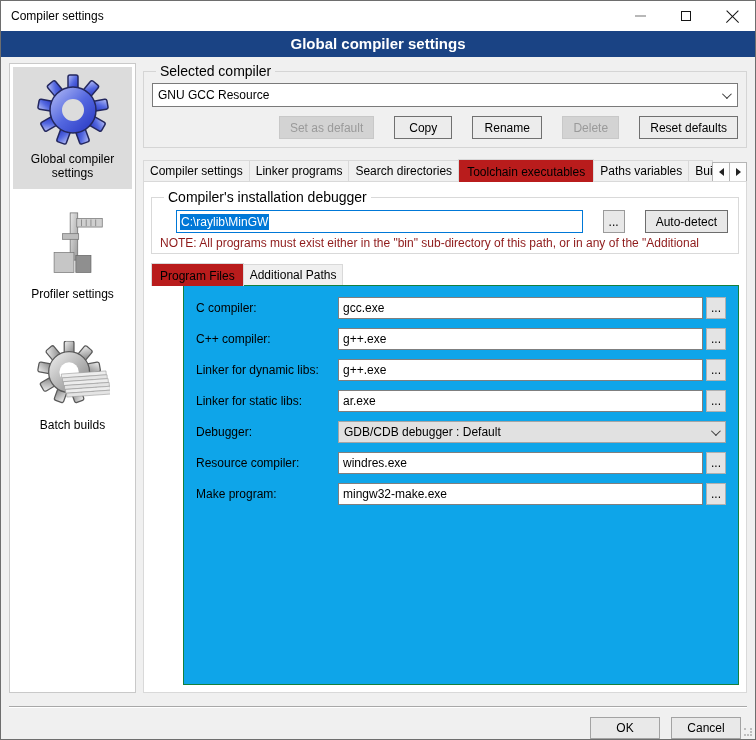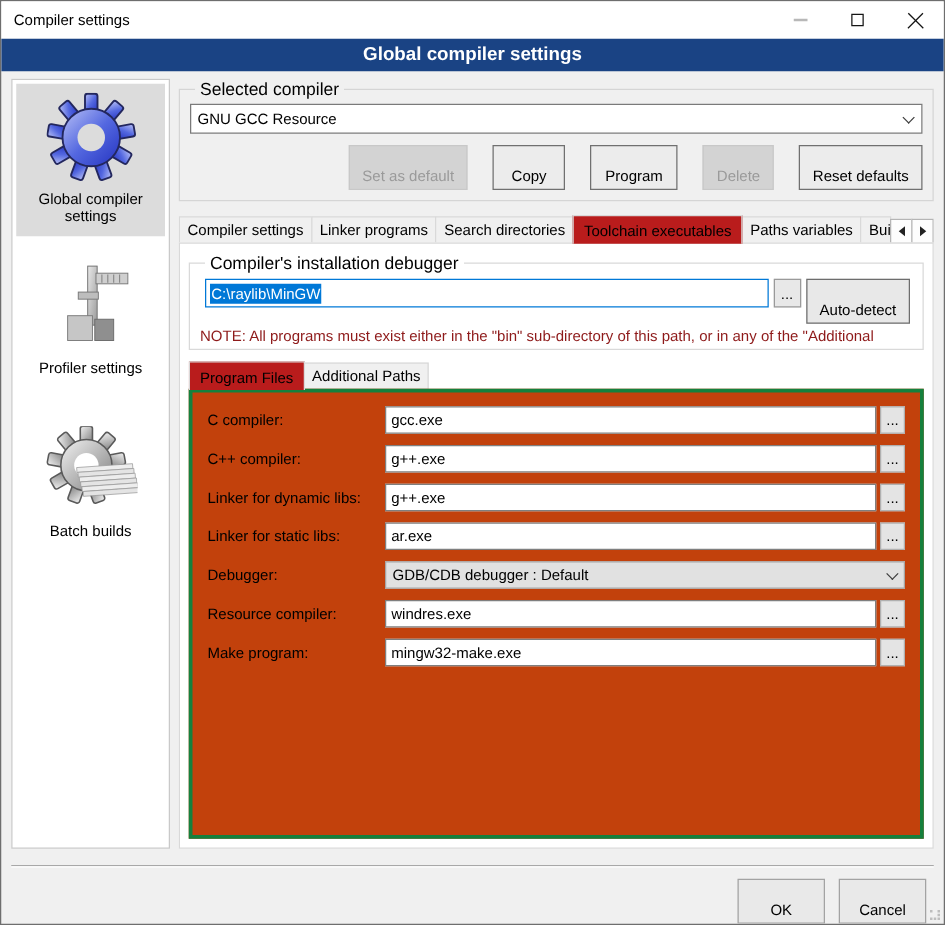--- a/index.html
+++ b/index.html
@@ -46,21 +46,21 @@
   fieldset.gb legend { padding:0 4px; margin-left:4px; font-size:14px; }
 
   .combo { height:24px; background:#fff; border:1px solid #7a7a7a; display:flex; align-items:center;
            padding:0 8px 0 5px; margin-top:2px; }
   .combo .combo-text { flex:1; }
   .chev { width:7px; height:7px; border-right:1.5px solid #3c3c3c; border-bottom:1.5px solid #3c3c3c;
           transform:rotate(45deg) translateY(-2px); flex-shrink:0; }
 
   .btn-row { display:flex; justify-content:flex-end; gap:20px; margin-top:9px; }
   .btn { font-family:"Liberation Sans", sans-serif; font-size:12px; height:23px; background:#ececec;
-         border:1px solid #707070; padding:17px 10px; cursor:default; }
+         border:1px solid #707070; padding:3px 10px; cursor:default; }
   .btn:disabled, .btn.disabled { background:#d3d3d3; color:#9a9a9a; border-color:#c8c8c8; }
   .w-setdef { min-width:90px; } .w-copy{ min-width:58px; } .w-ren{ min-width:70px; }
   .w-del{ min-width:57px; } .w-reset{ min-width:84px; }
 
   
   .tabstrip { display:flex; align-items:flex-end; margin-top:11px; overflow:hidden; white-space:nowrap; }
   .tab { background:#f0f0f0; border:1px solid #d9d9d9; padding:3px 6px; margin-right:-1px;
          flex-shrink:0; cursor:default; }
   .tab.active { background:#b91c1c; border-bottom:none; padding:5px 8px 4px 8px; position:relative;
                 z-index:2; margin-bottom:-1px; }
@@ -72,32 +72,32 @@
   .tri-l { width:0; height:0; border-top:4px solid transparent; border-bottom:4px solid transparent;
            border-right:5px solid #222; }
   .tri-r { width:0; height:0; border-top:4px solid transparent; border-bottom:4px solid transparent;
            border-left:5px solid #222; }
 
   
   .page { flex:1; background:#fff; border:1px solid #d9d9d9; margin-top:-1px; padding:7px;
           display:flex; flex-direction:column; min-height:0; }
 
   fieldset.dir-gb { border:1px solid #d9d9d9; padding:2px 10px 3px 8px; background:#fff; }
-  .dir-row { display:flex; gap:4px; margin:3px 0 3px 4px; }
+  .dir-row { display:flex; gap:20px; margin:3px 0 3px 16px; }
   .dir-input { flex:1; height:23px; background:#fff; border:1px solid #0078d7; display:flex;
                align-items:center; padding:0 3px; overflow:hidden; }
   .sel-text { background:#0078d7; color:#fff; padding:1px 1px; white-space:pre; }
   .btn.mini { min-width:22px; padding:0 3px; height:23px; border-color:#9a9a9a; background:#e8e8e8; }
   .btn.autodetect { min-width:80px; height:23px; border-color:#6d6d6d; background:#e8e8e8; }
   .note { color:#8e1a1a; white-space:nowrap; overflow:hidden; margin-top:1px; }
 
   .tabstrip.inner { margin-top:9px; }
 
-  .subpage { flex:1; background:#c2410c; border:3px solid #15803d; margin-top:-1px;
-             padding:11px 12px; min-height:0; overflow:hidden; }
+  .subpage { flex:1; background:#0ea5e9; border:1px solid #15803d; margin-top:-1px;
+             padding:11px 12px; min-height:0; overflow:hidden;margin-left:32px; }
   .frow { display:flex; align-items:center; margin-bottom:9px; height:22px; }
   .flabel { width:142px; flex-shrink:0; }
   .finput { flex:1; height:22px; border:1px solid #7f7f7f; background:#fff; padding:0 4px;
             font-family:"Liberation Sans", sans-serif; font-size:12px; color:#000; outline:none; }
   .fbtn { min-width:20px; height:22px; margin-left:3px; padding:0 2px; border-color:#b0b0b0;
           background:#e4e4e4; }
   .fselect { flex:1; height:22px; background:#e1e1e1; border:1px solid #a5a5a5; display:flex;
              align-items:center; padding:0 7px 0 5px; }
   .fselect span.val { flex:1; }
 
@@ -223,21 +223,21 @@
 
       <fieldset class="gb">
         <legend>Selected compiler</legend>
         <div class="combo">
           <span class="combo-text">GNU GCC Resource</span>
           <span class="chev"></span>
         </div>
         <div class="btn-row">
           <button class="btn disabled w-setdef" disabled="">Set as default</button>
           <button class="btn w-copy">Copy</button>
-          <button class="btn w-ren">Program</button>
+          <button class="btn w-ren">Rename</button>
           <button class="btn disabled w-del" disabled="">Delete</button>
           <button class="btn w-reset">Reset defaults</button>
         </div>
       </fieldset>
 
       <div class="tabstrip">
         <div class="tab">Compiler settings</div>
         <div class="tab">Linker programs</div>
         <div class="tab">Search directories</div>
         <div class="tab active">Toolchain executables</div>

